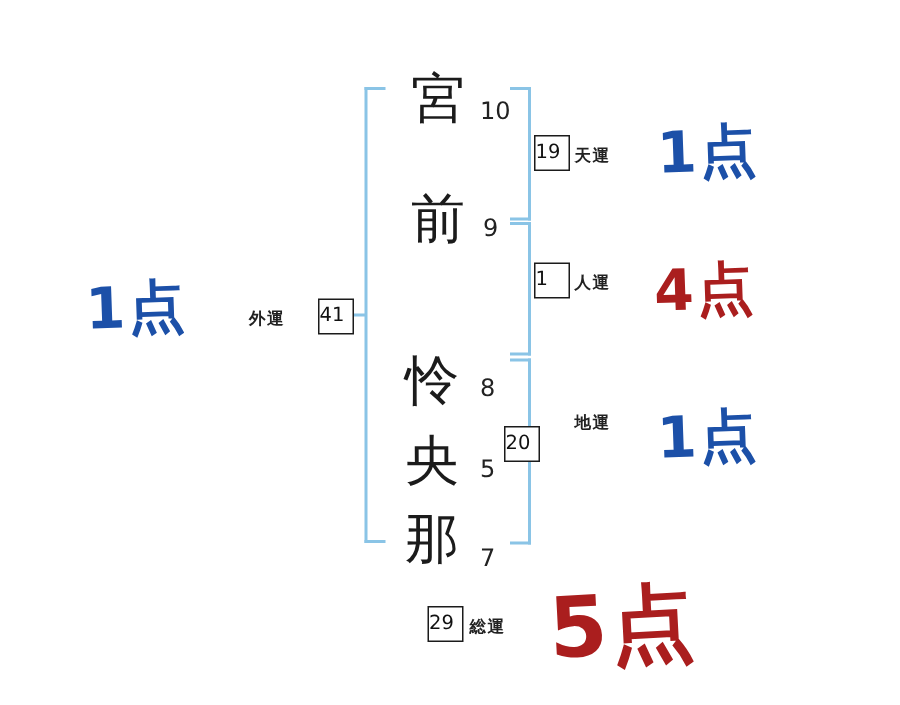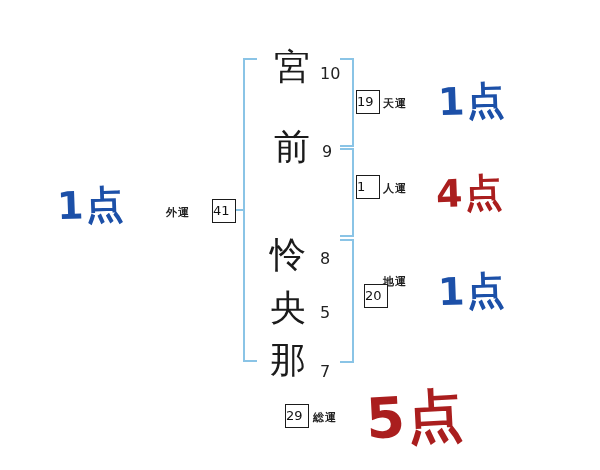--- a/index.html
+++ b/index.html
@@ -67,21 +67,21 @@
 
   <div class="bracket right" style="left:340px;top:58px;width:12px;height:85px"></div>
   <div class="fortune-box" style="left:356px;top:90px">19</div>
   <div class="fortune-label" style="left:383px;top:96px">天運</div>
 
   <div class="bracket right" style="left:340px;top:148px;width:12px;height:85px"></div>
   <div class="fortune-box" style="left:356px;top:175px">1</div>
   <div class="fortune-label" style="left:383px;top:181px">人運</div>
 
   <div class="bracket right" style="left:340px;top:239px;width:12px;height:120px"></div>
-  <div class="fortune-box" style="left:364px;top:284px">20</div>
+  <div class="fortune-box" style="left:336px;top:284px">20</div>
   <div class="fortune-label" style="left:383px;top:274px">地運</div>
 
   <div class="fortune-box" style="left:285px;top:404px">29</div>
   <div class="fortune-label" style="left:313px;top:410px">総運</div>
 
   <div class="score md blue" style="left:57px;top:180px">1点</div>
   <div class="score md blue" style="left:438px;top:76px">1点</div>
   <div class="score md red" style="left:436px;top:168px">4点</div>
   <div class="score md blue" style="left:438px;top:266px">1点</div>
   <div class="score lg red" style="left:366px;top:380px">5点</div>

